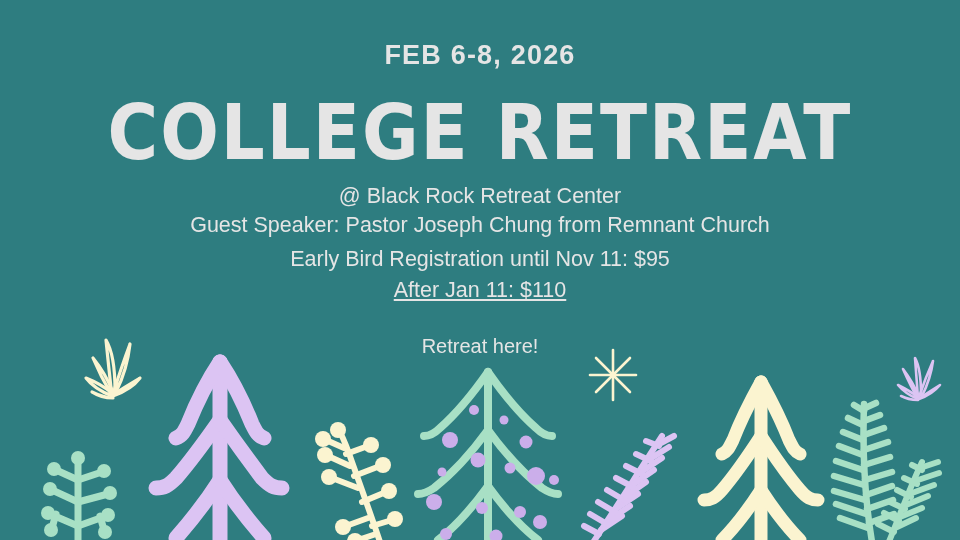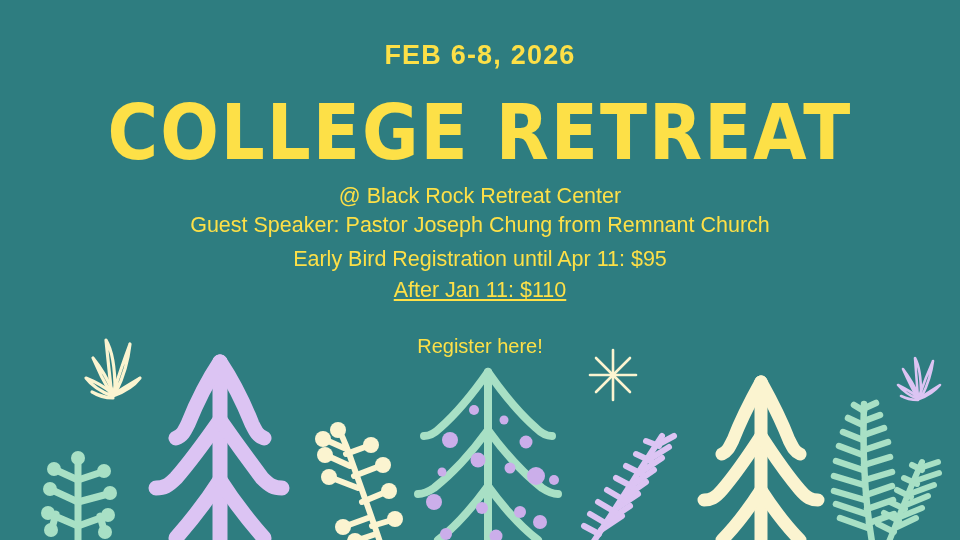--- a/index.html
+++ b/index.html
@@ -19,21 +19,21 @@
     background: #2E7D80;
     overflow: hidden;
   }
 
   
   .text-layer {
     position: absolute;
     inset: 0;
     z-index: 5;
     text-align: center;
-    color: #fde047;
+    color: #e5e5e5;
   }
   #event-date {
     position: absolute;
     top: 42px;
     left: 0;
     right: 0;
     font-size: 27px;
     font-weight: bold;
     letter-spacing: 1.2px;
     line-height: 1;
@@ -305,18 +305,18 @@
         <path d="M22 48 C16 48 10 47 5 44 C12 47 18 48 22 48"></path>
       </g>
     </svg>
   </div>
 
   <div class="text-layer">
     <div id="event-date">FEB 6-8, 2026</div>
     <div id="event-title">COLLEGE RETREAT</div>
     <div class="detail-line" id="detail-speaker">Guest Speaker: Pastor Joseph Chung from Remnant Church</div>
     <div class="detail-line" id="detail-venue">@ Black Rock Retreat Center</div>
-    <div class="detail-line" id="detail-earlybird">Early Bird Registration until Apr 11: $95</div>
+    <div class="detail-line" id="detail-earlybird">Early Bird Registration until Nov 11: $95</div>
     <div class="detail-line" id="detail-after">After Jan 11: $110</div>
-    <div id="register-cta">Register here!</div>
+    <div id="register-cta">Retreat here!</div>
   </div>
 
 </div>
 
 </body></html>

